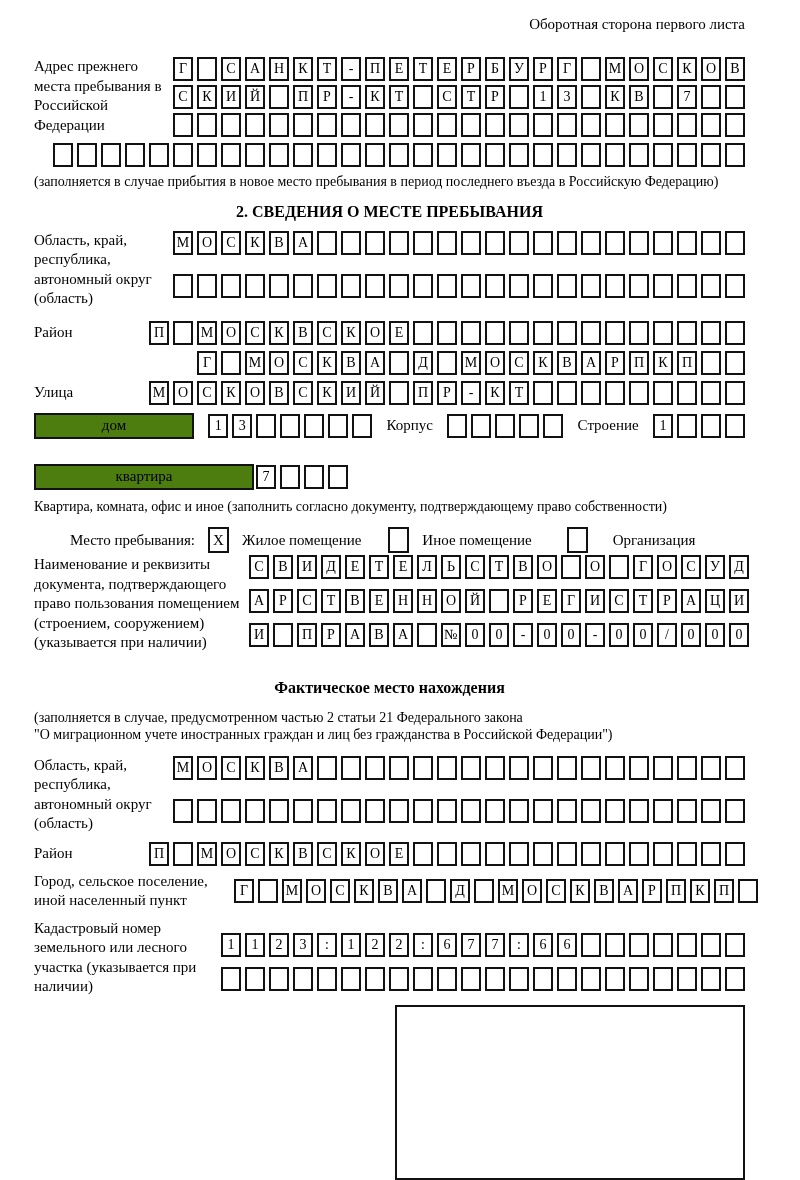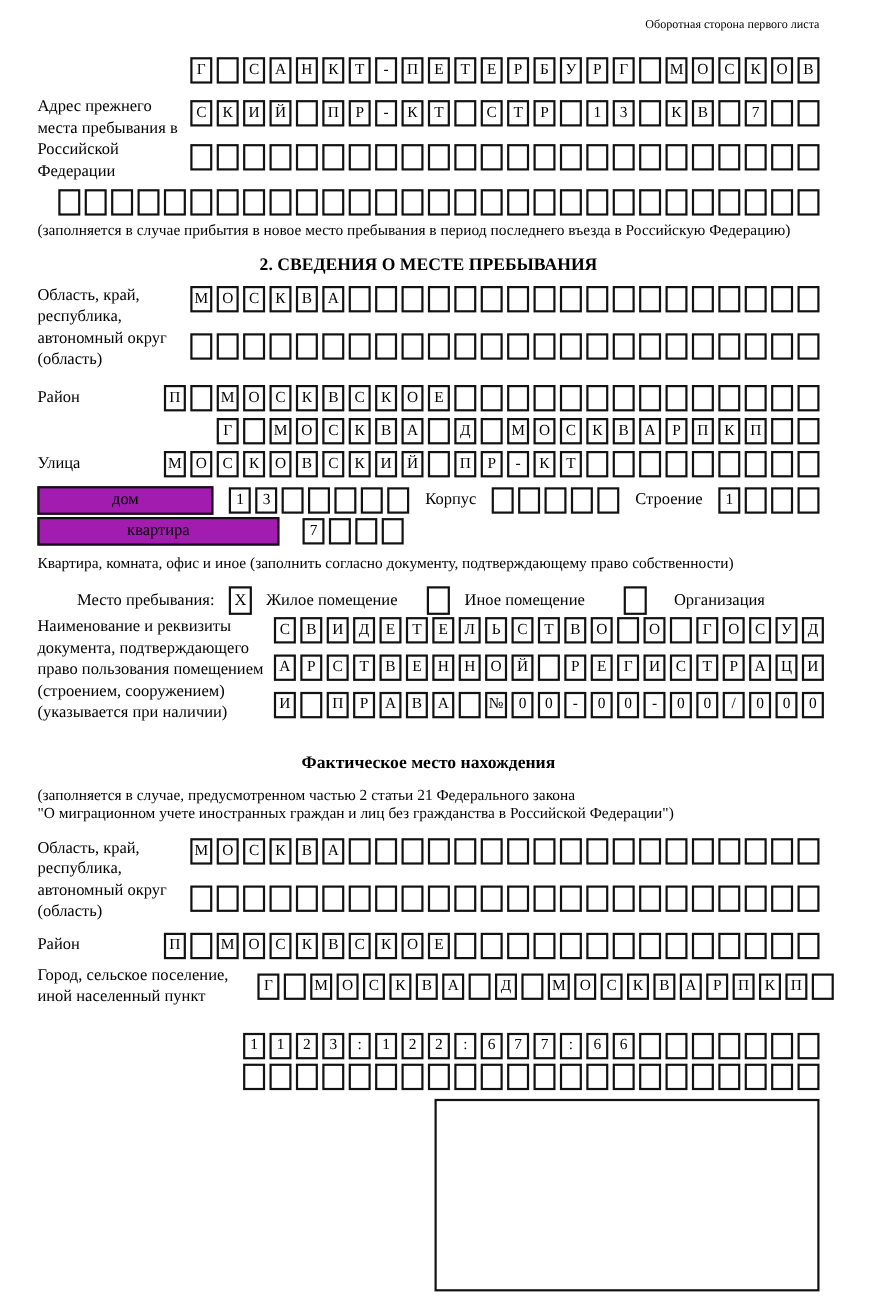--- a/index.html
+++ b/index.html
@@ -1,44 +1,44 @@
 <!DOCTYPE html>
 <html><head>
 <meta charset="utf-8">
 <style>
   html,body{margin:0;padding:0;background:#fff;color:#000;}
   body{width:800px;height:1180px;font-family:"Liberation Serif", serif;}
   .page{box-sizing:border-box;width:800px;height:1180px;padding:16px 55px 0 34px;position:relative;overflow:hidden;}
-  .page-header{text-align:right;font-size:11px;margin-bottom:24px;}
+  .page-header{text-align:right;font-size:15px;margin-bottom:24px;}
   .label{font-size:15px;line-height:1.3;flex:none;}
   .field{display:flex;width:100%;}
   .field.vcenter{align-items:center;}
   .rows{flex:1;display:flex;flex-direction:column;}
   .cells{display:flex;gap:4px;justify-content:flex-end;flex:1;}
   .cells.block{width:100%;flex:none;}
   .cells.inline{flex:none;justify-content:flex-start;}
   .cell{box-sizing:border-box;flex:none;width:20px;height:24px;border:2px solid #121212;
         display:flex;align-items:center;justify-content:center;font-size:14px;background:#fff;}
   .gap4{margin-bottom:4px;} .gap8{margin-bottom:8px;}
   .caption{font-size:14px;line-height:1.25;}
   .center{text-align:left;}
   .section-title{font-size:16px;font-weight:bold;text-align:center;margin:12px 0 10px 0;}
   .bigbox{box-sizing:border-box;border:2px solid #121212;height:26px;display:flex;align-items:center;
-          justify-content:center;font-size:15px;flex:none;background:#a21caf;}
+          justify-content:center;font-size:15px;flex:none;background:#4d7c0f;}
   .house-row{display:flex;align-items:center;justify-content:space-between;margin-top:8px;}
   .inline-label{font-size:15px;flex:none;}
-  .apt-row{display:flex;align-items:center;gap:21px;margin-top:2px;}
+  .apt-row{display:flex;align-items:center;gap:2px;margin-top:25px;}
   .place-row{display:flex;align-items:center;gap:13px;margin-top:12px;flex-wrap:nowrap;margin-left:36px;}
   .checkbox{box-sizing:border-box;width:21px;height:26px;border:2px solid #121212;display:flex;
             align-items:center;justify-content:center;font-size:15px;flex:none;background:#fff;}
   .note{font-size:14px;text-align:center;margin-top:2px;}
   .fact-title{font-size:16px;font-weight:bold;text-align:center;margin:26px 0 12px 0;}
   .mark-box{box-sizing:border-box;border:2px solid #121212;width:350px;height:175px;margin-left:361px;margin-top:8px;background:#fff;}
   .mt6{margin-top:6px;} .mt8{margin-top:8px;} .mt12{margin-top:12px;} .mt14{margin-top:2px;}
-  .w138{width:138px;margin-top:36px;} .w120{width:120px;} .w150{width:150px;} .w215{width:215px;}
+  .w138{width:138px;} .w120{width:120px;} .w150{width:150px;} .w215{width:215px;}
   .w130{width:130px;} .w200{width:200px;} .w175{width:175px;} .w70{width:70px;}
   .offset14{margin-top:14px;}
 </style>
 </head>
 <body>
 
 <div class="page">
 
   <div class="page-header">Оборотная сторона первого листа</div>
 
@@ -553,20 +553,21 @@
         <span class="cell">А</span>
         <span class="cell">Р</span>
         <span class="cell">П</span>
         <span class="cell">К</span>
         <span class="cell">П</span>
         <span class="cell"></span>
       </div>
   </div>
 
   <div class="field mt8">
+    <div class="label w175">Кадастровый номер земельного или лесного участка (указывается при наличии)</div>
     <div class="rows offset14">
       <div class="cells gap4">
           <span class="cell">1</span>
           <span class="cell">1</span>
           <span class="cell">2</span>
           <span class="cell">3</span>
           <span class="cell">:</span>
           <span class="cell">1</span>
           <span class="cell">2</span>
           <span class="cell">2</span>

